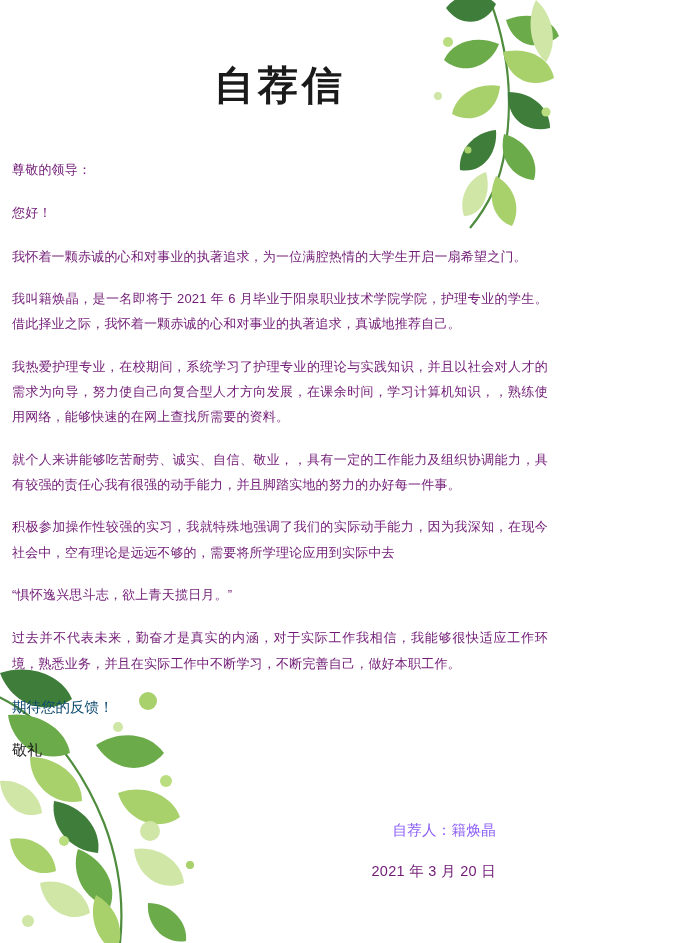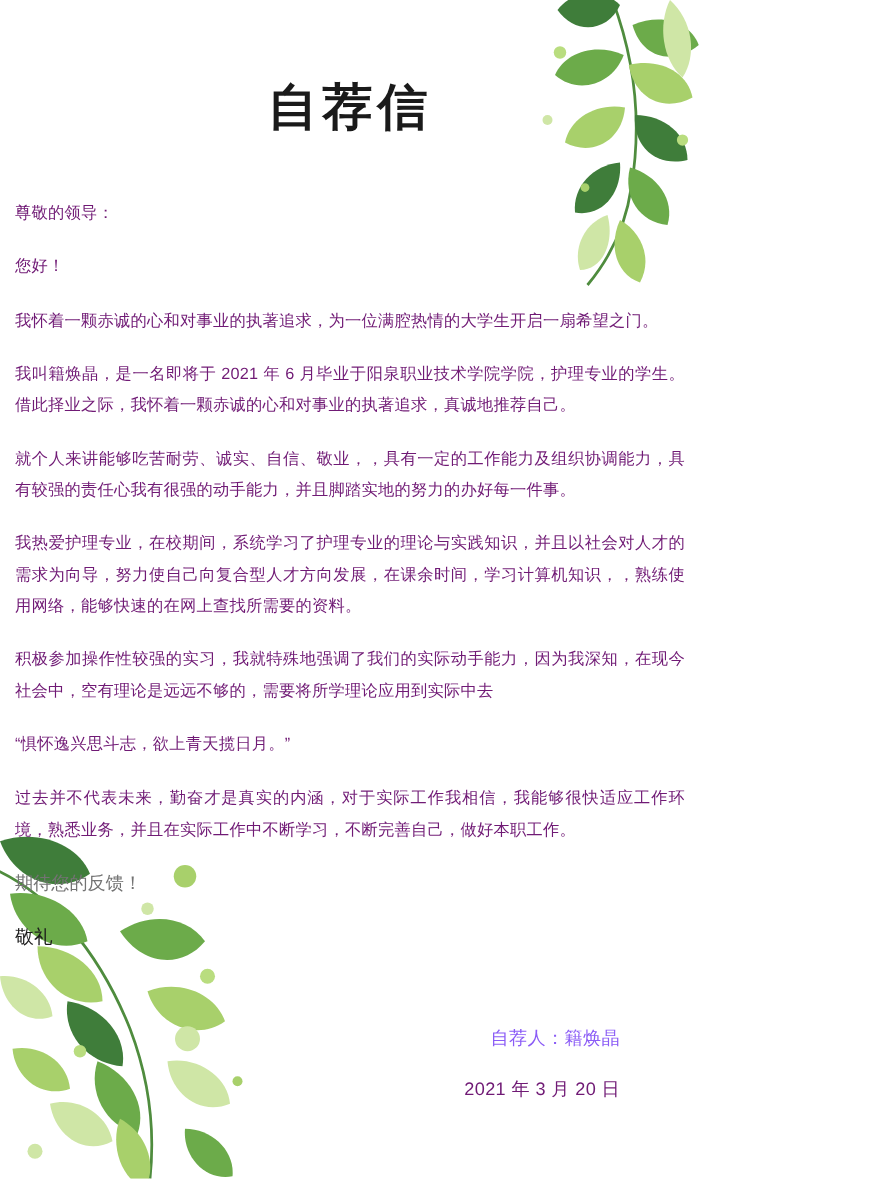--- a/index.html
+++ b/index.html
@@ -68,21 +68,21 @@
   .para-greeting {
     margin-bottom: 18px;
   }
   .quote {
     margin-bottom: 18px;
   }
   .signoff-line {
     margin: 0 0 14px 0;
     font-size: 14.5px;
     line-height: 1.95;
-    color: #737373;
+    color: #0c4a6e;
   }
   .closing {
     margin: 0 0 0 0;
     font-size: 15px;
     line-height: 1.95;
     color: #1c1c1c;
   }
   .sign-block {
     margin: 56px 52px 0 0;
     text-align: right;
@@ -155,23 +155,23 @@
     <div class="body-block">
 
       <p class="para para-salutation">尊敬的领导：</p>
 
       <p class="para para-greeting">您好！</p>
 
       <p class="para">我怀着一颗赤诚的心和对事业的执著追求，为一位满腔热情的大学生开启一扇希望之门。</p>
 
       <p class="para">我叫籍焕晶，是一名即将于 2021 年 6 月毕业于阳泉职业技术学院学院，护理专业的学生。借此择业之际，我怀着一颗赤诚的心和对事业的执著追求，真诚地推荐自己。</p>
 
+      <p class="para">我热爱护理专业，在校期间，系统学习了护理专业的理论与实践知识，并且以社会对人才的需求为向导，努力使自己向复合型人才方向发展，在课余时间，学习计算机知识，，熟练使用网络，能够快速的在网上查找所需要的资料。</p>
+
       <p class="para">就个人来讲能够吃苦耐劳、诚实、自信、敬业，，具有一定的工作能力及组织协调能力，具有较强的责任心我有很强的动手能力，并且脚踏实地的努力的办好每一件事。</p>
-
-      <p class="para">我热爱护理专业，在校期间，系统学习了护理专业的理论与实践知识，并且以社会对人才的需求为向导，努力使自己向复合型人才方向发展，在课余时间，学习计算机知识，，熟练使用网络，能够快速的在网上查找所需要的资料。</p>
 
       <p class="para">积极参加操作性较强的实习，我就特殊地强调了我们的实际动手能力，因为我深知，在现今社会中，空有理论是远远不够的，需要将所学理论应用到实际中去</p>
 
       <p class="para quote">“惧怀逸兴思斗志，欲上青天揽日月。”</p>
 
       <p class="para">过去并不代表未来，勤奋才是真实的内涵，对于实际工作我相信，我能够很快适应工作环境，熟悉业务，并且在实际工作中不断学习，不断完善自己，做好本职工作。</p>
 
       <p class="signoff-line">期待您的反馈！</p>
 
       <p class="closing">敬礼</p>

